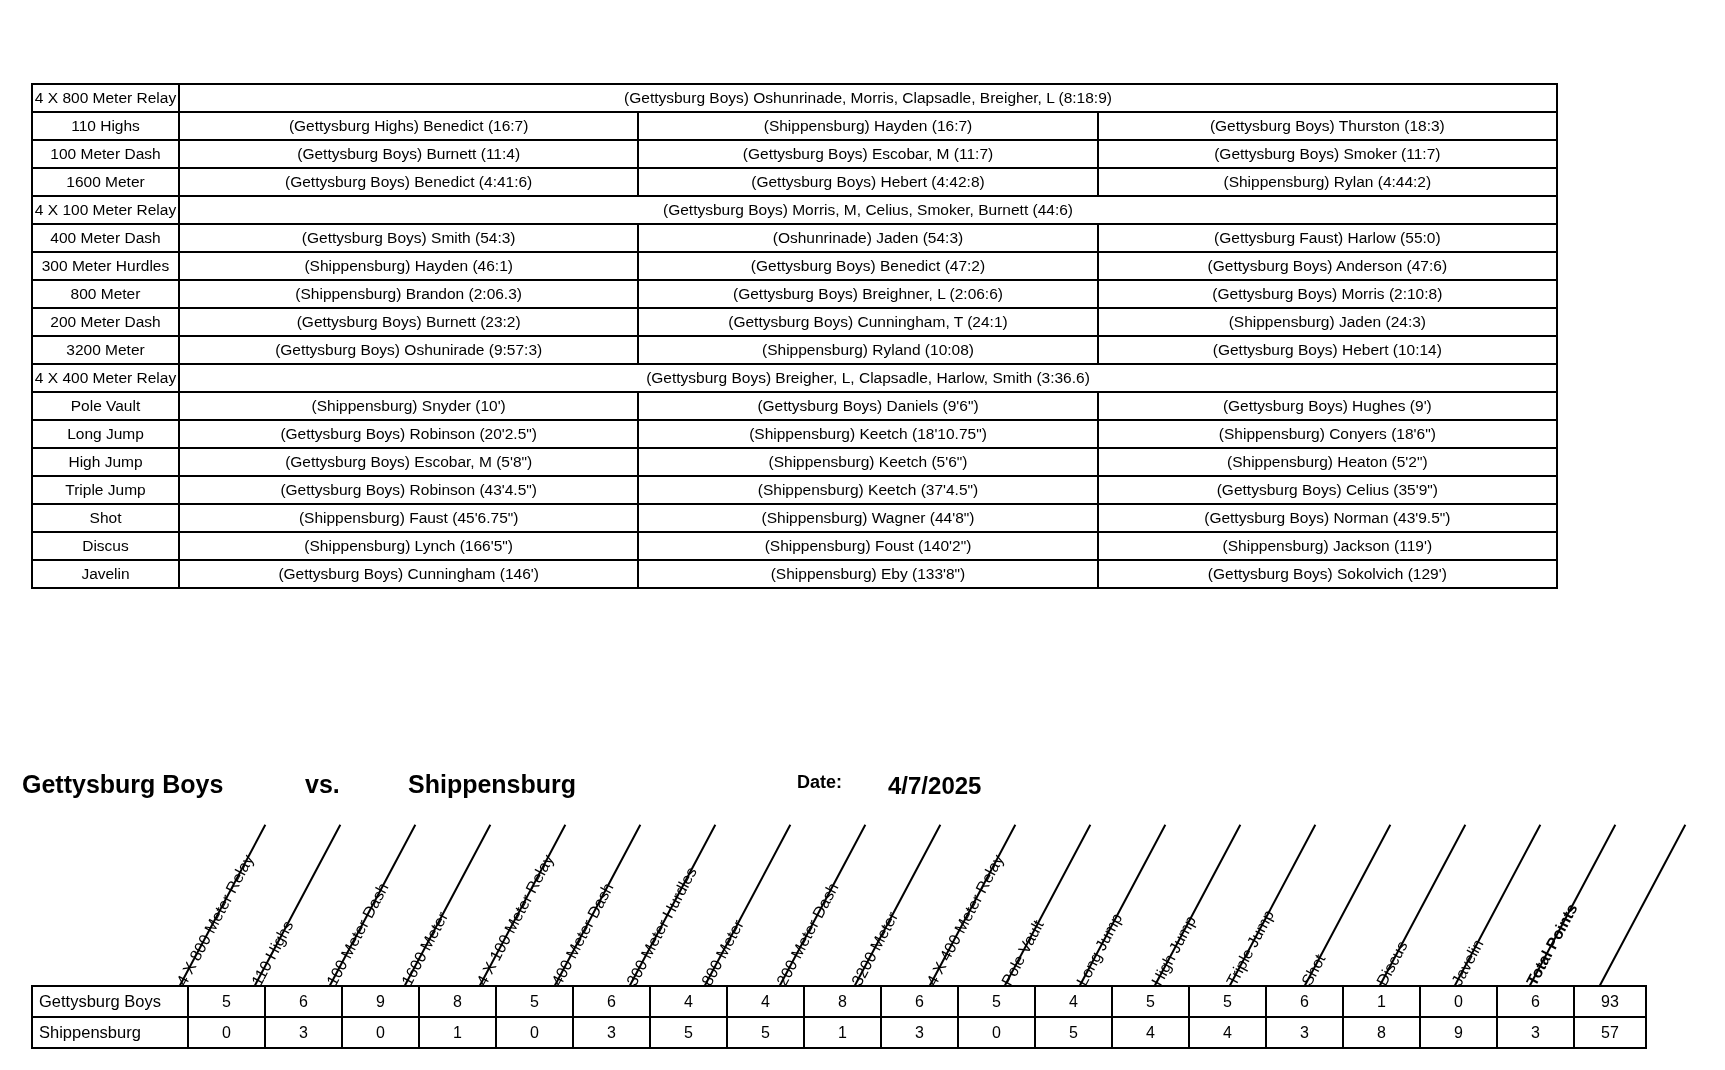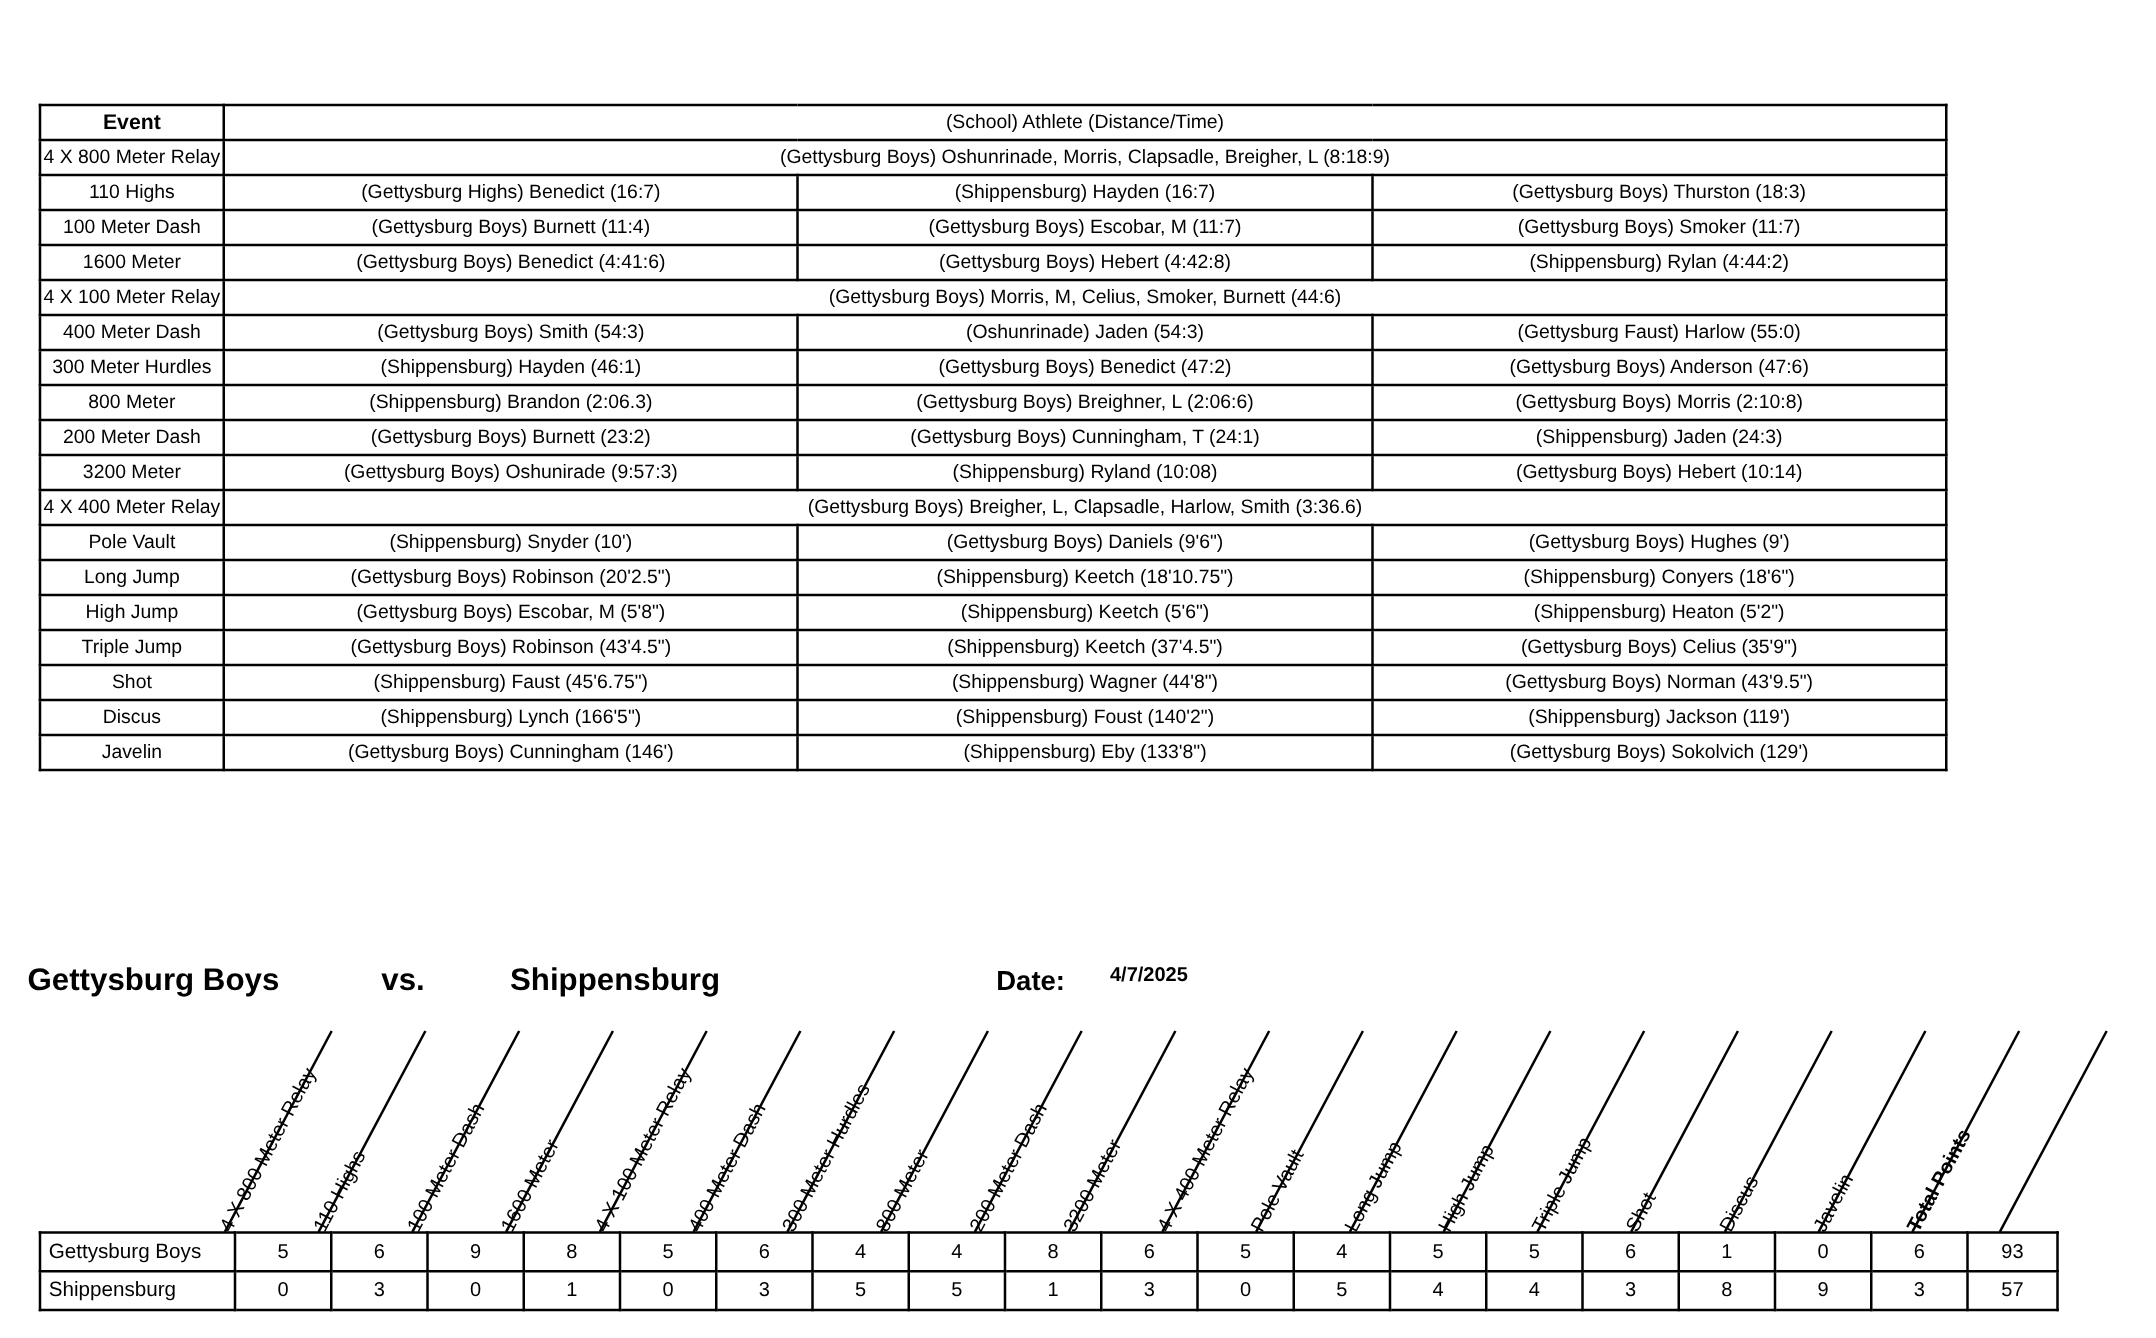--- a/index.html
+++ b/index.html
@@ -79,22 +79,22 @@
     top: 770px;
     left: 0;
     width: 1725px;
     height: 40px;
     font-size: 25px;
     font-weight: bold;
   }
   .matchup .team-a { position: absolute; left: 22px; top: 0; }
   .matchup .vs     { position: absolute; left: 305px; top: 0; }
   .matchup .team-b { position: absolute; left: 408px; top: 0; }
-  .matchup .datelbl{ position: absolute; left: 797px; top: 2px; font-size: 22px; }
-  .matchup .dateval{ position: absolute; left: 888px; top: 2px; font-size: 16px; }
+  .matchup .datelbl{ position: absolute; left: 797px; top: 2px; font-size: 18px; }
+  .matchup .dateval{ position: absolute; left: 888px; top: 2px; font-size: 24px; }
 
   
   .points-wrap {
     position: absolute;
     left: 31px;
     top: 822px;
     width: 1660px;
     height: 240px;
   }
   table.points {
@@ -142,24 +142,20 @@
 </style>
 </head>
 <body>
 
 <div class="page">
 
 
   <div class="results-wrap">
     <table class="results">
       <tbody id="results-body">
-          <tr>
-            <td class="ev head">Event</td>
-            <td class="hdr-right" colspan="3">(School) Athlete (Distance/Time)</td>
-          </tr>
           <tr>
             <td class="ev">4 X 800 Meter Relay</td>
             <td class="wide" colspan="3">(Gettysburg Boys) Oshunrinade, Morris, Clapsadle, Breigher, L  (8:18:9)</td>
           </tr>
           <tr>
             <td class="ev">110 Highs</td>
             <td class="col3">(Gettysburg Highs) Benedict (16:7)</td>
             <td class="col3">(Shippensburg) Hayden (16:7)</td>
             <td class="col3">(Gettysburg Boys) Thurston (18:3)</td>
           </tr>

